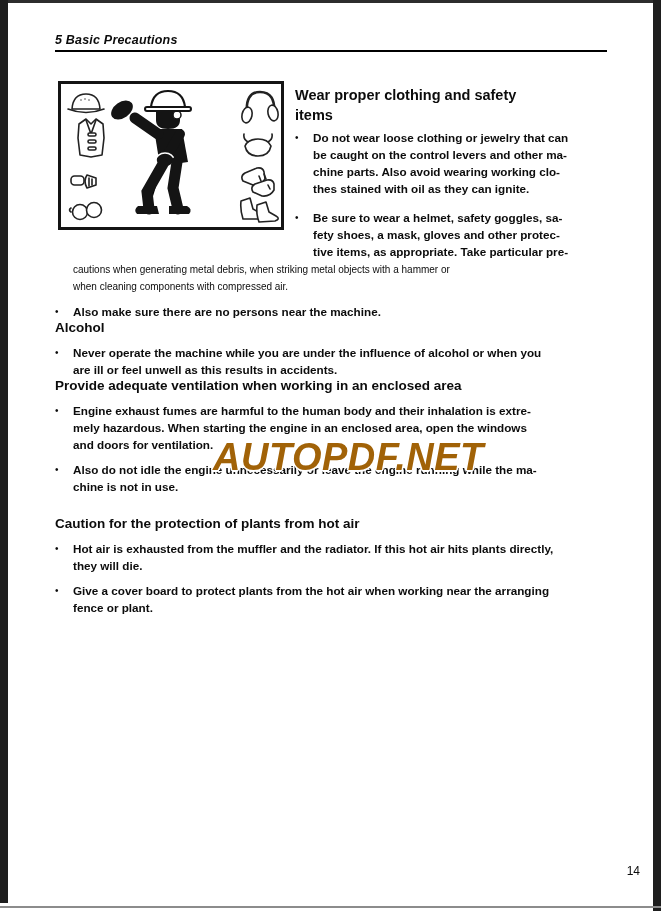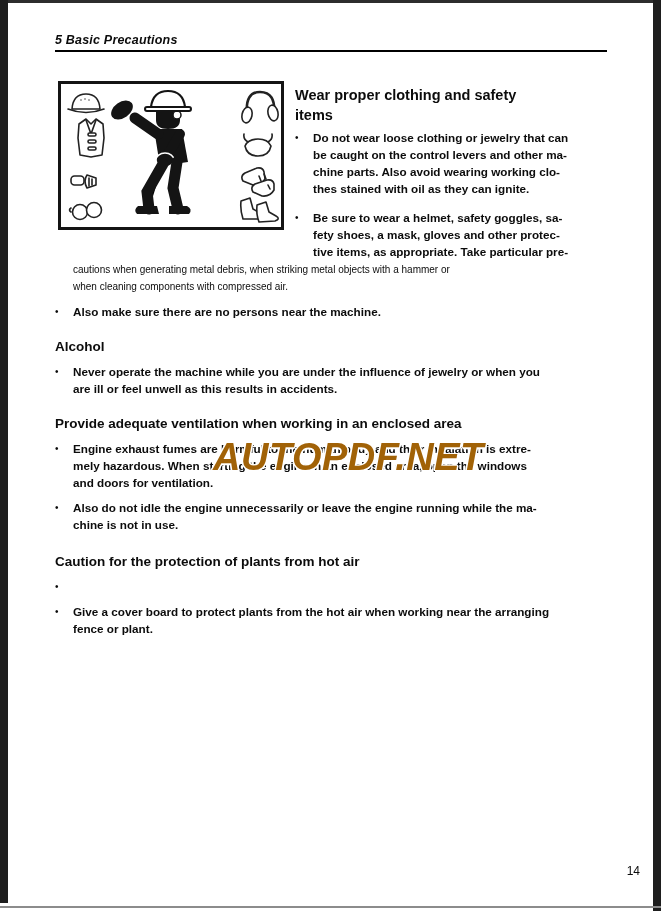--- a/index.html
+++ b/index.html
@@ -21,21 +21,21 @@
   .col-right{margin-left:11px;width:311px;}
   .col-right .sec-title{font-size:14.5px;line-height:20px;margin:16px 0 4px 0;font-weight:bold;white-space:pre-line;}
 
   .sec-title{font-size:13.5px;line-height:16px;font-weight:bold;}
   .bullet{display:flex;margin-top:8px;}
   .bullet .dot{width:18px;flex:none;font-size:10px;line-height:17px;color:#0c0c0c;}
   .btext{white-space:pre-line;font-size:11.7px;line-height:17px;font-weight:bold;}
   .col-right .bullet{margin-top:4px;}
   .col-right .bullet + .bullet{margin-top:12px;}
   .continuation{margin-left:18px;margin-top:1px;white-space:pre-line;font-size:10px;line-height:17px;}
-  .mt8{margin-top:8px;} .mt19{margin-top:19px;} .mt21{margin-top:21px;}
+  .mt8{margin-top:8px;} .mt19{} .mt21{margin-top:21px;}
   .sec .bullet:first-of-type{margin-top:7px;}
 
   .watermark{
     position:absolute;left:213px;top:436px;font-size:38px;font-weight:bold;
     letter-spacing:.5px;white-space:nowrap;
     text-shadow:-1.5px 0 0 #fff,1.5px 0 0 #fff,0 -1.5px 0 #fff,0 1.5px 0 #fff,
                 -1px -1px 0 #fff,1px -1px 0 #fff,-1px 1px 0 #fff,1px 1px 0 #fff;
   }
   .page-number{position:absolute;left:0;top:864px;width:640px;text-align:right;font-size:12px;}
   svg .ol{fill:#fff;stroke:#222;stroke-width:1.6;stroke-linejoin:round;}
@@ -144,21 +144,21 @@
 
   <div class="bullet mt8">
     <span class="dot">•</span>
     <div class="btext">Also make sure there are no persons near the machine.</div>
   </div>
 
   <div class="sec">
     <div class="sec-title mt19">Alcohol</div>
     <div class="bullet">
       <span class="dot">•</span>
-      <div class="btext">Never operate the machine while you are under the influence of jewelry or when you
+      <div class="btext">Never operate the machine while you are under the influence of alcohol or when you
 are ill or feel unwell as this results in accidents.</div>
     </div>
   </div>
 
   <div class="sec">
     <div class="sec-title mt19">Provide adequate ventilation when working in an enclosed area</div>
     <div class="bullet">
       <span class="dot">•</span>
       <div class="btext">Engine exhaust fumes are harmful to the human body and their inhalation is extre-
 mely hazardous. When starting the engine in an enclosed area, open the windows
@@ -168,20 +168,22 @@
       <span class="dot">•</span>
       <div class="btext">Also do not idle the engine unnecessarily or leave the engine running while the ma-
 chine is not in use.</div>
     </div>
   </div>
 
   <div class="sec">
     <div class="sec-title mt21">Caution for the protection of plants from hot air</div>
     <div class="bullet">
       <span class="dot">•</span>
+      <div class="btext">Hot air is exhausted from the muffler and the radiator. If this hot air hits plants directly,
+they will die.</div>
     </div>
     <div class="bullet">
       <span class="dot">•</span>
       <div class="btext">Give a cover board to protect plants from the hot air when working near the arranging
 fence or plant.</div>
     </div>
   </div>
 
 </div>
 

